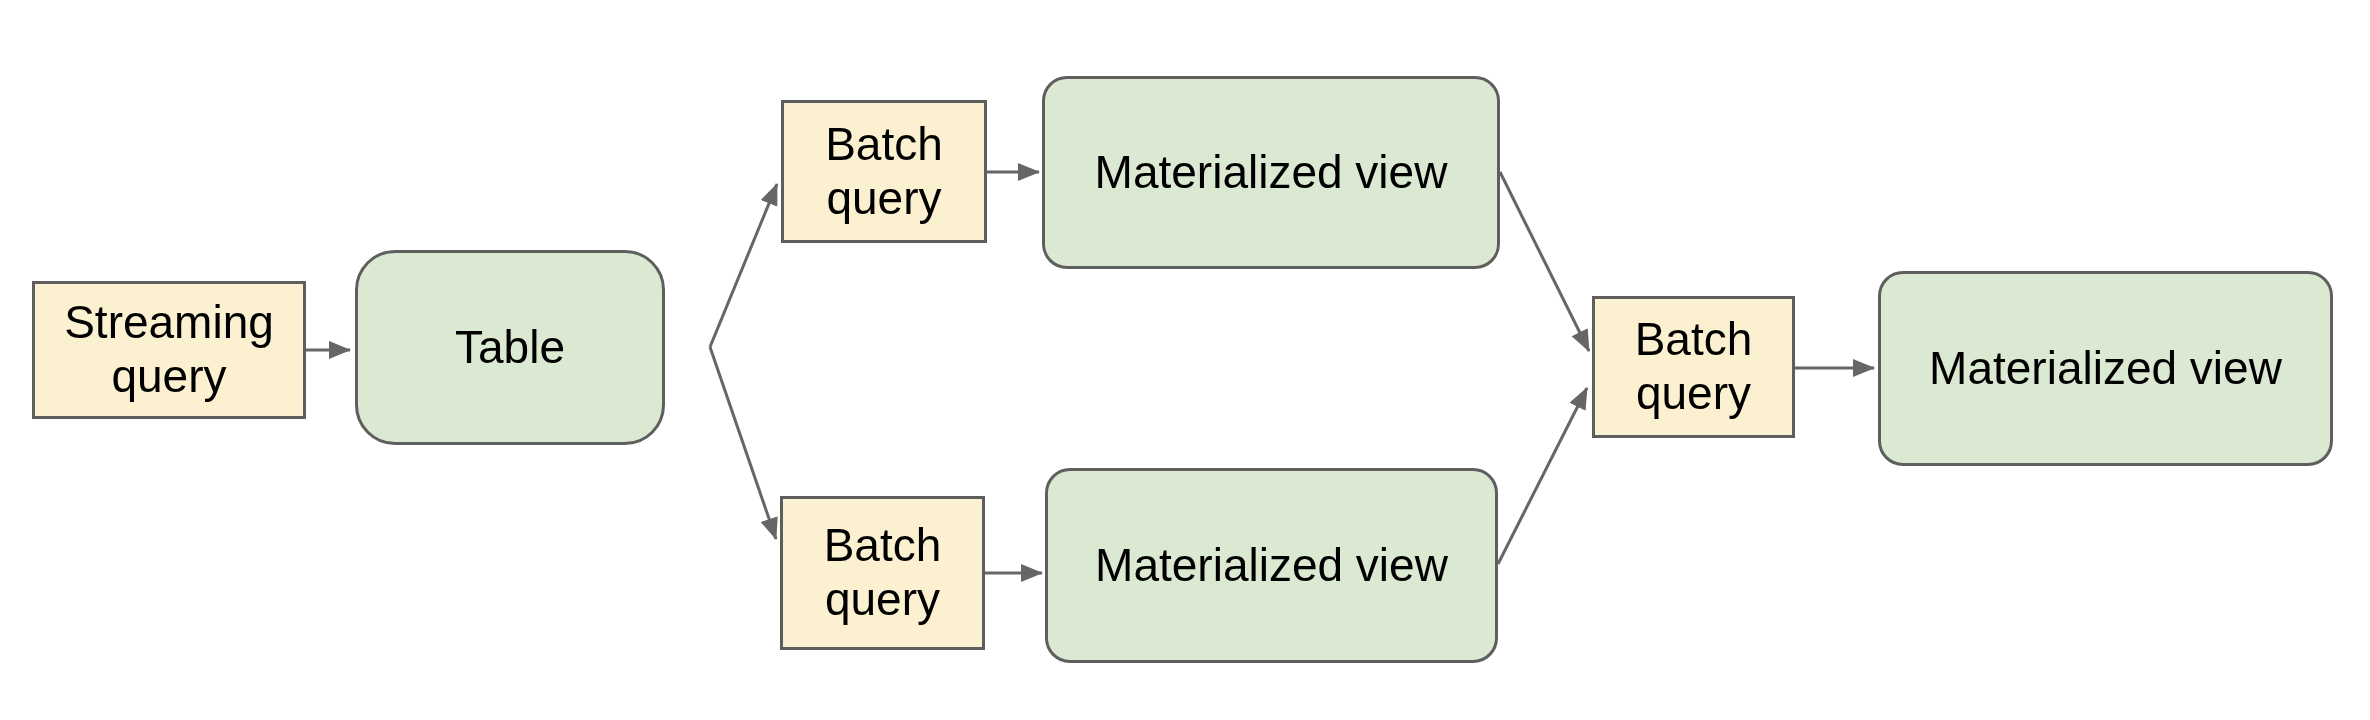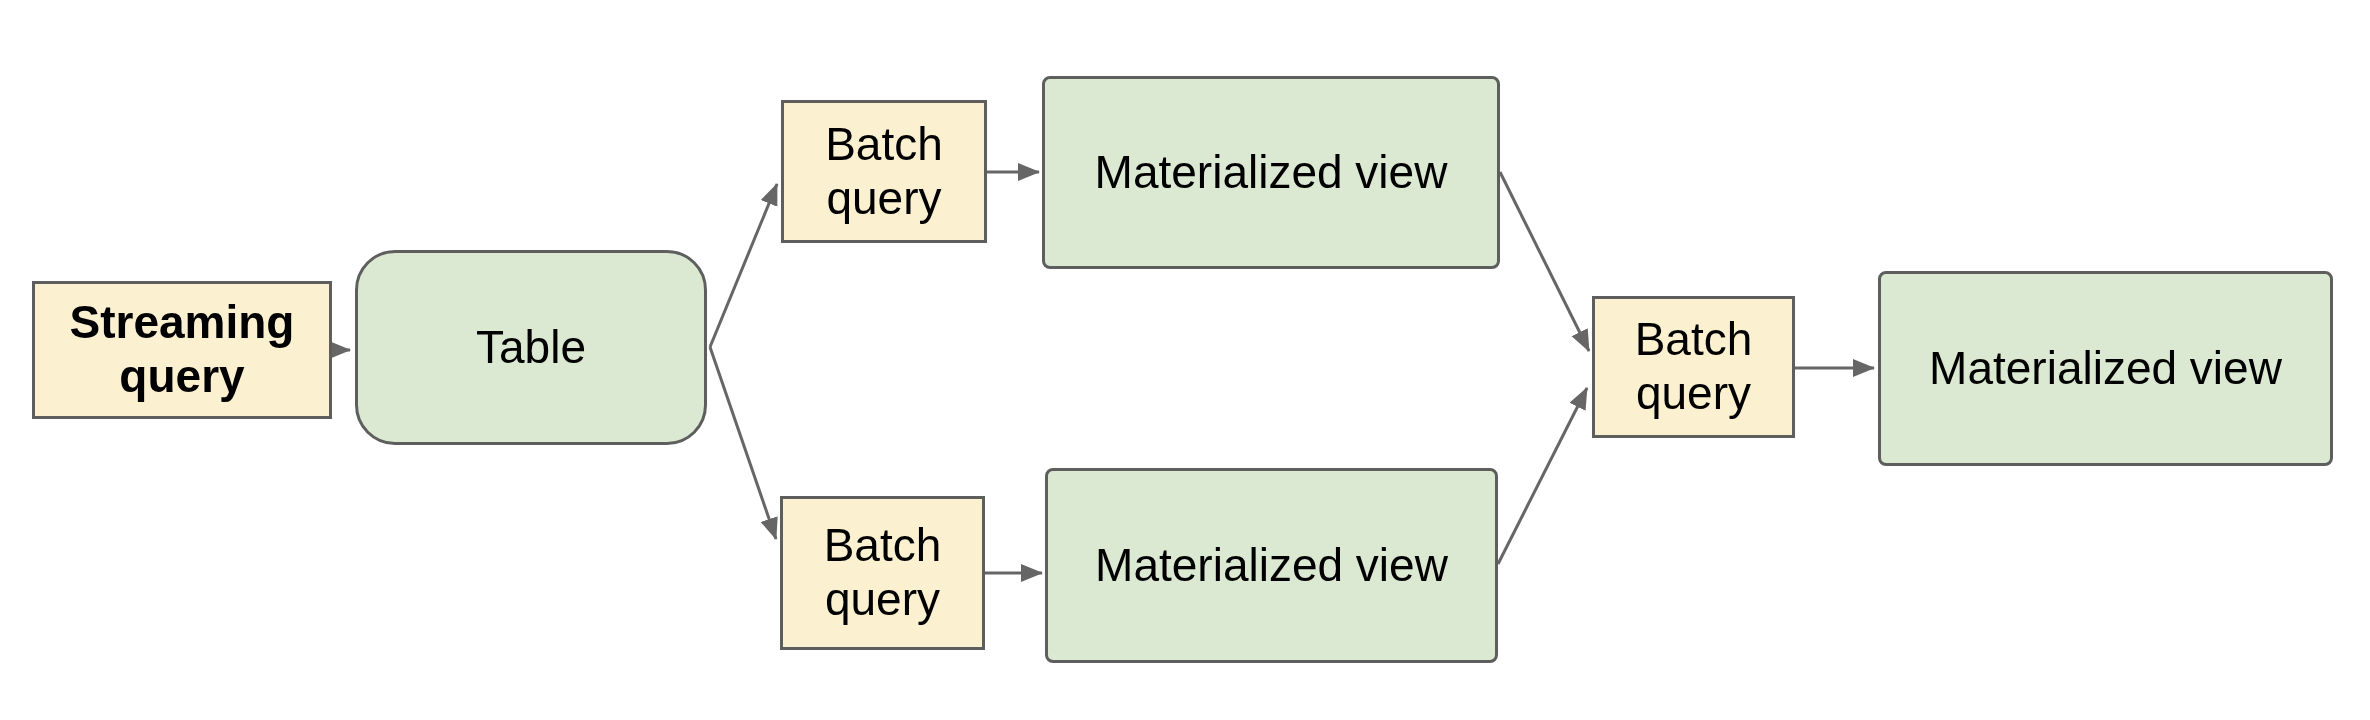--- a/index.html
+++ b/index.html
@@ -33,21 +33,21 @@
     color: var(--text-color, #000000);
     font-size: 46px;
     line-height: 1.17;
     text-align: center;
   }
   .node .label {
     white-space: pre-line;
     pointer-events: none;
   }
   .node-query  { background: var(--query-fill, #fbf1d0); justify-content: center; }
-  .node-store  { background: var(--table-fill, #dbe8d2); border-radius: 8px; }
+  .node-store  { background: var(--table-fill, #dbe8d2); border-radius: 25px; }
   .node-store.big-radius { border-radius: 40px; }
 </style>
 </head>
 <body>
 
 <div class="canvas">
 
   <svg class="edges" viewBox="0 0 2370 720" xmlns="http://www.w3.org/2000/svg">
     <defs>
       <marker id="arrowhead" markerUnits="userSpaceOnUse" markerWidth="26" markerHeight="20" refX="21" refY="9" orient="auto">
@@ -57,26 +57,26 @@
     <line x1="306" y1="350" x2="350" y2="350" marker-end="url(#arrowhead)"></line>
     <line x1="710" y1="347" x2="777" y2="184" marker-end="url(#arrowhead)"></line>
     <line x1="710" y1="347" x2="776" y2="539" marker-end="url(#arrowhead)"></line>
     <line x1="987" y1="172" x2="1039" y2="172" marker-end="url(#arrowhead)"></line>
     <line x1="985" y1="573" x2="1042" y2="573" marker-end="url(#arrowhead)"></line>
     <line x1="1500" y1="172" x2="1589" y2="351" marker-end="url(#arrowhead)"></line>
     <line x1="1498" y1="564" x2="1587" y2="388" marker-end="url(#arrowhead)"></line>
     <line x1="1795" y1="368" x2="1874" y2="368" marker-end="url(#arrowhead)"></line>
   </svg>
 
-  <div class="node node-query" style="left:32px; top:281px; width:300px; height:138px;font-weight:bold;">
+  <div class="node node-query" style="left:32px; top:281px; width:274px; height:138px;">
     <span class="label">Streaming
 query</span>
   </div>
 
-  <div class="node node-store big-radius" style="left:355px; top:250px; width:352px; height:195px;">
+  <div class="node node-store big-radius" style="left:355px; top:250px; width:310px; height:195px;">
     <span class="label">Table</span>
   </div>
 
   <div class="node node-query" style="left:781px; top:100px; width:206px; height:143px;">
     <span class="label">Batch
 query</span>
   </div>
 
   <div class="node node-store" style="left:1042px; top:76px; width:458px; height:193px;">
     <span class="label">Materialized view</span>

